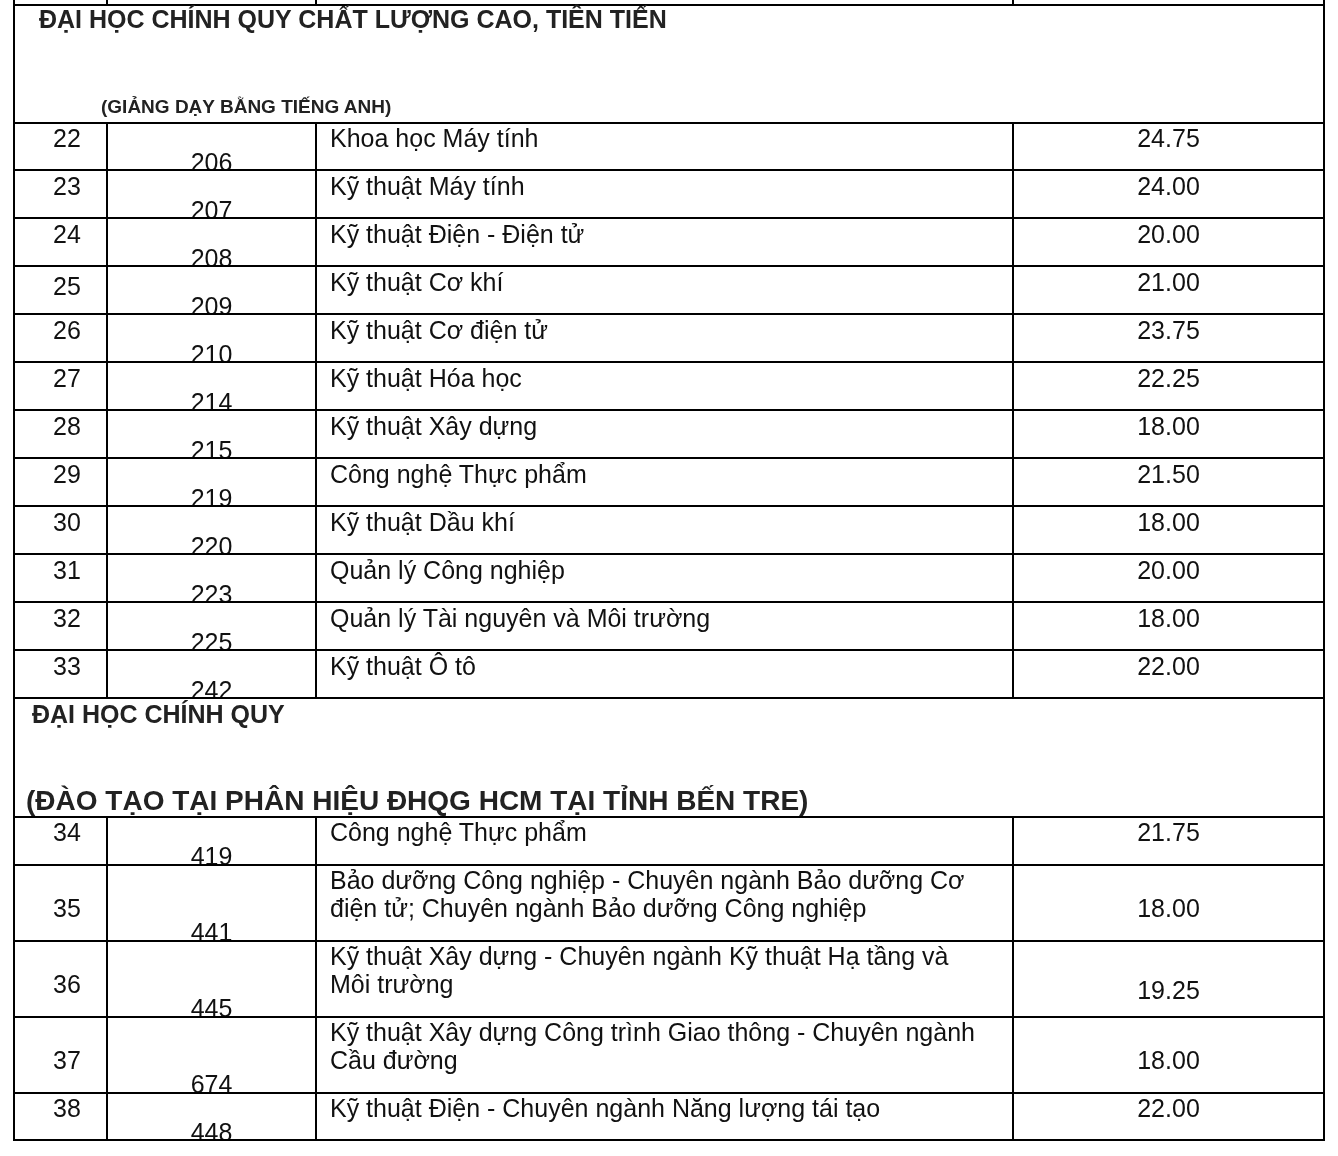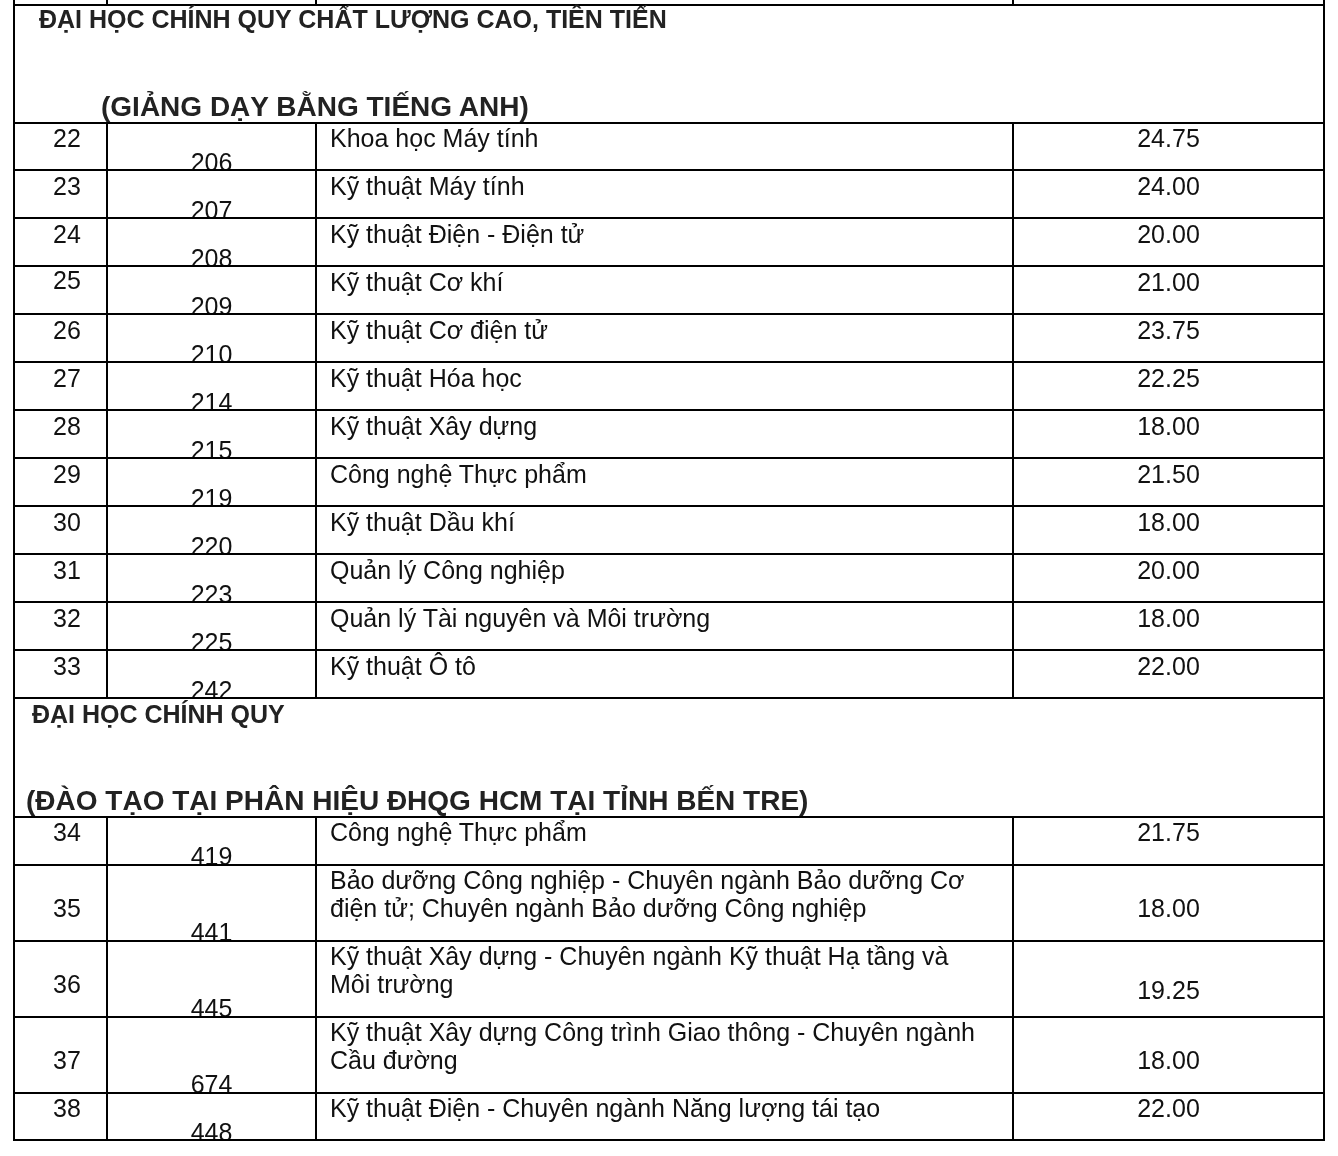--- a/index.html
+++ b/index.html
@@ -23,21 +23,21 @@
 
   <div class="line-v" style="left:93px; top:0; height:5px;"></div>
   <div class="line-v" style="left:302px; top:0; height:5px;"></div>
   <div class="line-v" style="left:999px; top:0; height:5px;"></div>
 
   <div class="line-v" style="left:0; top:0; height:1141px;"></div>
   <div class="line-v" style="left:1310px; top:0; height:1141px;"></div>
   <div class="line-h" style="left:0; top:4px; width:1312px;"></div>
 
   <div class="sec-title" style="left:26px; top:5px;">ĐẠI HỌC CHÍNH QUY CHẤT LƯỢNG CAO, TIÊN TIẾN</div>
-  <div class="sec-title" style="left:88px; top:92px; font-size:28px; line-height:30px;">(GIẢNG DẠY BẰNG TIẾNG ANH)</div>
+  <div class="sec-title" style="left:88px; top:92px; font-size:19px; line-height:30px;">(GIẢNG DẠY BẰNG TIẾNG ANH)</div>
   <div class="line-h" style="left:0; top:122px; width:1312px;"></div>
 
   <div class="line-v" style="left:93px; top:122px; height:577px;"></div>
   <div class="line-v" style="left:302px; top:122px; height:577px;"></div>
   <div class="line-v" style="left:999px; top:122px; height:577px;"></div>
 
   <div class="row" style="top:122px;">
     <div class="cell c-stt" style="top:2px">22</div>
     <div class="cell c-code" style="top:2px">206</div>
     <div class="cell c-name" style="top:2px">Khoa học Máy tính</div>
@@ -55,21 +55,21 @@
 
   <div class="row" style="top:218px;">
     <div class="cell c-stt" style="top:2px">24</div>
     <div class="cell c-code" style="top:2px">208</div>
     <div class="cell c-name" style="top:2px">Kỹ thuật Điện - Điện tử</div>
     <div class="cell c-score" style="top:2px">20.00</div>
   </div>
   <div class="line-h" style="left:0; top:265px; width:1312px;"></div>
 
   <div class="row" style="top:266px;">
-    <div class="cell c-stt" style="top:0">25</div>
+    <div class="cell c-stt" style="top:6px">25</div>
     <div class="cell c-code" style="top:2px">209</div>
     <div class="cell c-name" style="top:2px">Kỹ thuật Cơ khí</div>
     <div class="cell c-score" style="top:2px">21.00</div>
   </div>
   <div class="line-h" style="left:0; top:313px; width:1312px;"></div>
 
   <div class="row" style="top:314px;">
     <div class="cell c-stt" style="top:2px">26</div>
     <div class="cell c-code" style="top:2px">210</div>
     <div class="cell c-name" style="top:2px">Kỹ thuật Cơ điện tử</div>

